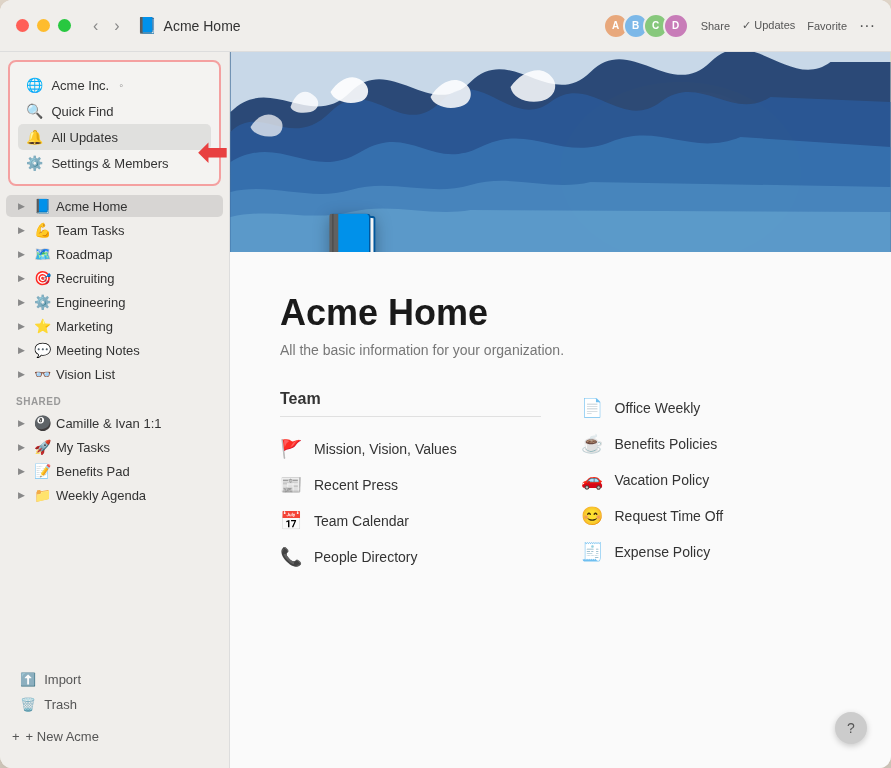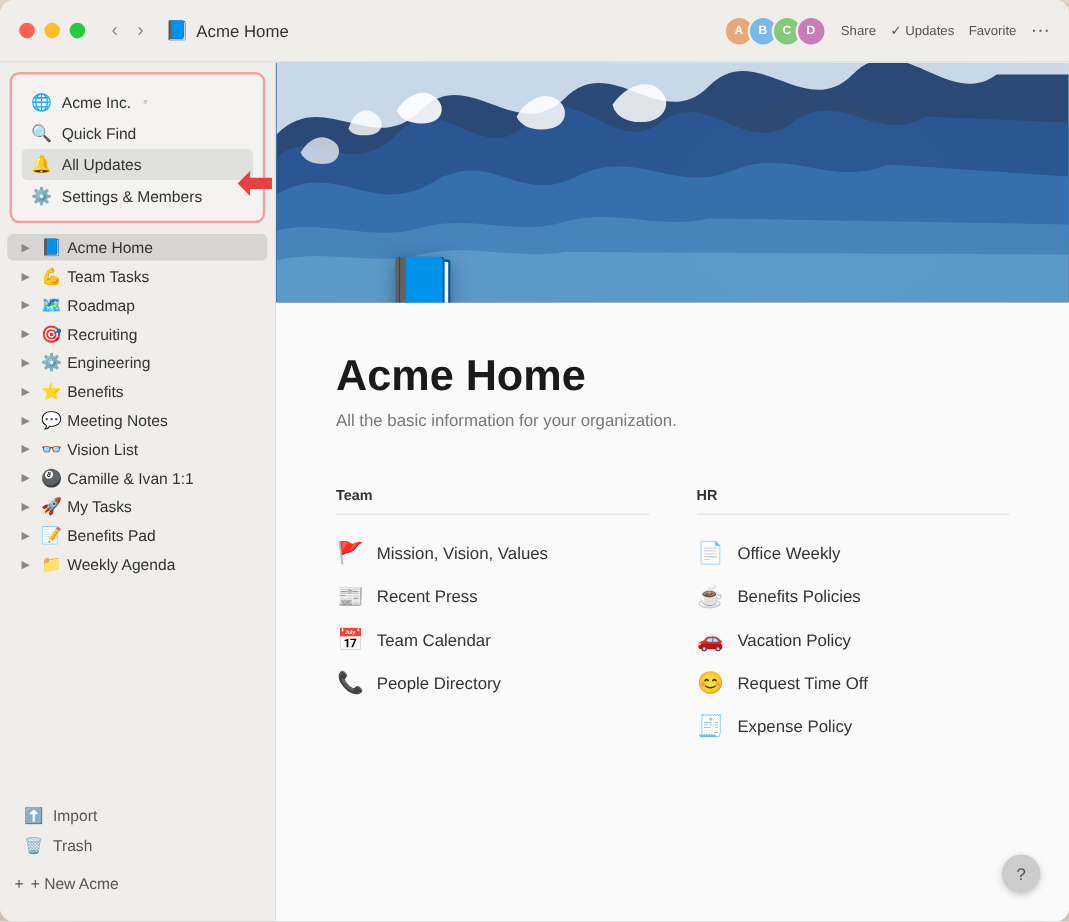--- a/index.html
+++ b/index.html
@@ -234,29 +234,29 @@
     }
     .page-main-title {
       font-size: 36px;
       font-weight: 700;
       color: #1a1a1a;
       margin-bottom: 8px;
     }
     .page-subtitle {
       font-size: 14px;
       color: #777;
-      margin-bottom: 48px;
+      margin-bottom: 32px;
     }
     .two-col {
       display: grid;
       grid-template-columns: 1fr 1fr;
       gap: 40px;
     }
     .col-title {
-      font-size: 12px;
+      font-size: 16px;
       font-weight: 600;
       color: #333;
       margin-bottom: 14px;
       padding-bottom: 8px;
       border-bottom: 1px solid #e0e0e0;
     }
     .link-list {
       list-style: none;
     }
     .link-item {
@@ -353,33 +353,34 @@
         <span class="si-label">Recruiting</span>
       </div>
       <div class="sidebar-item">
         <span class="si-arrow">▶</span>
         <span class="si-icon">⚙️</span>
         <span class="si-label">Engineering</span>
       </div>
       <div class="sidebar-item">
         <span class="si-arrow">▶</span>
         <span class="si-icon">⭐</span>
-        <span class="si-label">Benefits</span>
+        <span class="si-label">Marketing</span>
       </div>
       <div class="sidebar-item">
         <span class="si-arrow">▶</span>
         <span class="si-icon">💬</span>
         <span class="si-label">Meeting Notes</span>
       </div>
       <div class="sidebar-item">
         <span class="si-arrow">▶</span>
         <span class="si-icon">👓</span>
         <span class="si-label">Vision List</span>
       </div>
 
+      <div class="sidebar-section-label">SHARED</div>
       <div class="sidebar-item">
         <span class="si-arrow">▶</span>
         <span class="si-icon">🎱</span>
         <span class="si-label">Camille &amp; Ivan 1:1</span>
       </div>
 
       <div class="sidebar-item">
         <span class="si-arrow">▶</span>
         <span class="si-icon">🚀</span>
         <span class="si-label">My Tasks</span>
@@ -461,21 +462,20 @@
                 <span>Team Calendar</span>
               </li>
               <li class="link-item">
                 <span class="link-emoji">📞</span>
                 <span>People Directory</span>
               </li>
             </ul>
           </div>
 
           <div>
-            <div class="col-title">HR</div>
             <ul class="link-list">
               <li class="link-item">
                 <span class="link-emoji">📄</span>
                 <span>Office Weekly</span>
               </li>
               <li class="link-item">
                 <span class="link-emoji">☕</span>
                 <span>Benefits Policies</span>
               </li>
               <li class="link-item">

